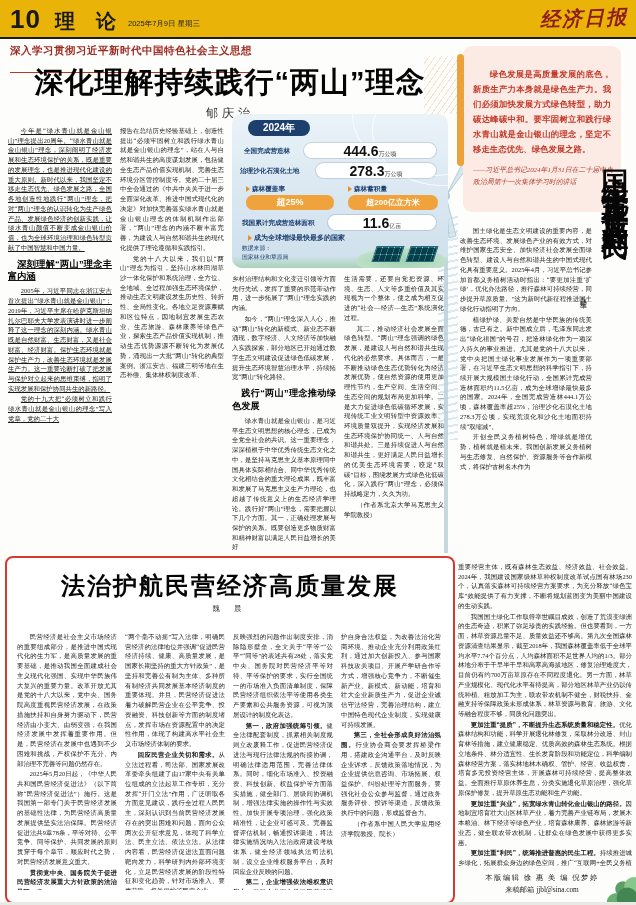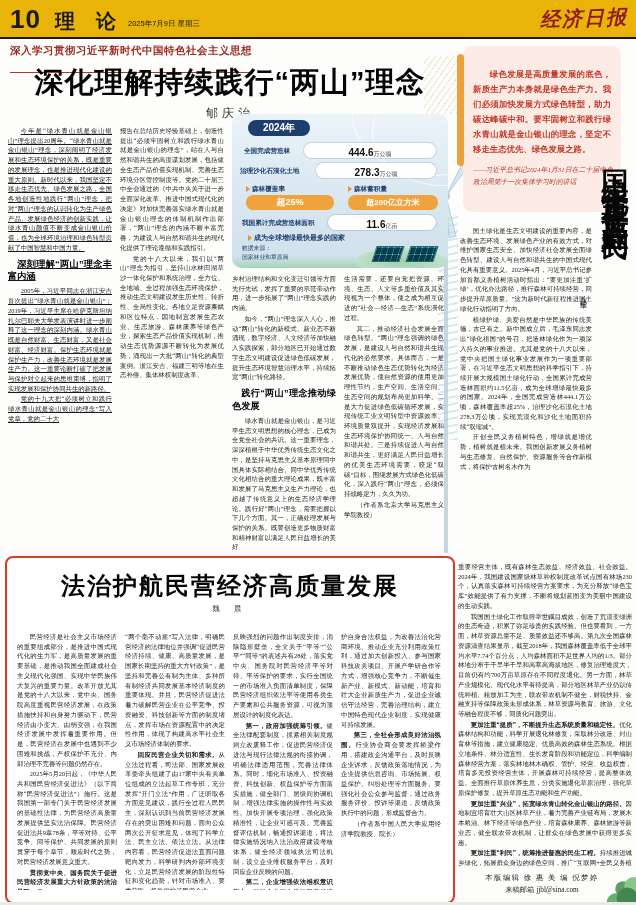--- a/index.html
+++ b/index.html
@@ -30,21 +30,21 @@
   
   .infog{position:absolute;left:232px;top:114px;width:216px;height:154px;border-radius:10px;overflow:hidden;
     background:linear-gradient(180deg,#eaf3f8 0%,#d9e7f1 55%,#cfe0ec 100%);font-family:Liberation Sans, sans-serif;}
   .infog .arc{position:absolute;border:1px solid rgba(255,255,255,.8);border-radius:50%;}
   .infog .greenband{position:absolute;left:0;bottom:0;width:100%;height:12px;background:linear-gradient(180deg,rgba(140,201,163,0),#a8d3b8);}
   .ig-title{position:absolute;left:16px;top:6px;width:62px;height:16px;background:#1d3f6e;border-radius:9px;color:#fff;
     font-weight:800;font-size:10px;text-align:center;line-height:16px;}
   .ig-label{position:absolute;color:#1d3f6e;font-weight:700;font-size:6.6px;white-space:nowrap;}
   .ig-pill{position:absolute;background:#fff;border-radius:9px;height:15px;text-align:center;line-height:15px;white-space:nowrap;
     box-shadow:0 0 0 1px rgba(29,63,110,.15);}
-  .ig-pill .num{font-weight:900;font-size:10px;color:#111;}
+  .ig-pill .num{font-weight:900;font-size:14px;color:#111;}
   .ig-pill .unit{font-size:6px;color:#333;}
   .ig-bar{position:absolute;background:#f0a23c;border-radius:7px;height:15px;color:#fff;font-weight:900;text-align:center;line-height:15px;font-size:9px;}
   .tri{display:inline-block;width:0;height:0;border-left:4.5px solid #e8922f;border-top:3px solid transparent;border-bottom:3px solid transparent;margin-right:2px;vertical-align:middle;}
   .ig-source{position:absolute;left:10px;top:130px;font-size:5.8px;color:#1d3f6e;line-height:1.5;}
   .solar{position:absolute;width:26px;height:14px;transform:skewX(-18deg);
     background:repeating-linear-gradient(90deg,#2e7c88 0 5px,#bfe0e4 5px 6px),repeating-linear-gradient(0deg,#2e7c88 0 6px,#bfe0e4 6px 7px);
     background-blend-mode:multiply;border:1px solid #256a75;}
   .mound{position:absolute;background:radial-gradient(ellipse at center,#9fd0b0 0%,#bfe0c9 70%,rgba(191,224,201,0) 100%);border-radius:50%;}
   
   .turbine{position:absolute;z-index:0;opacity:.8;}

